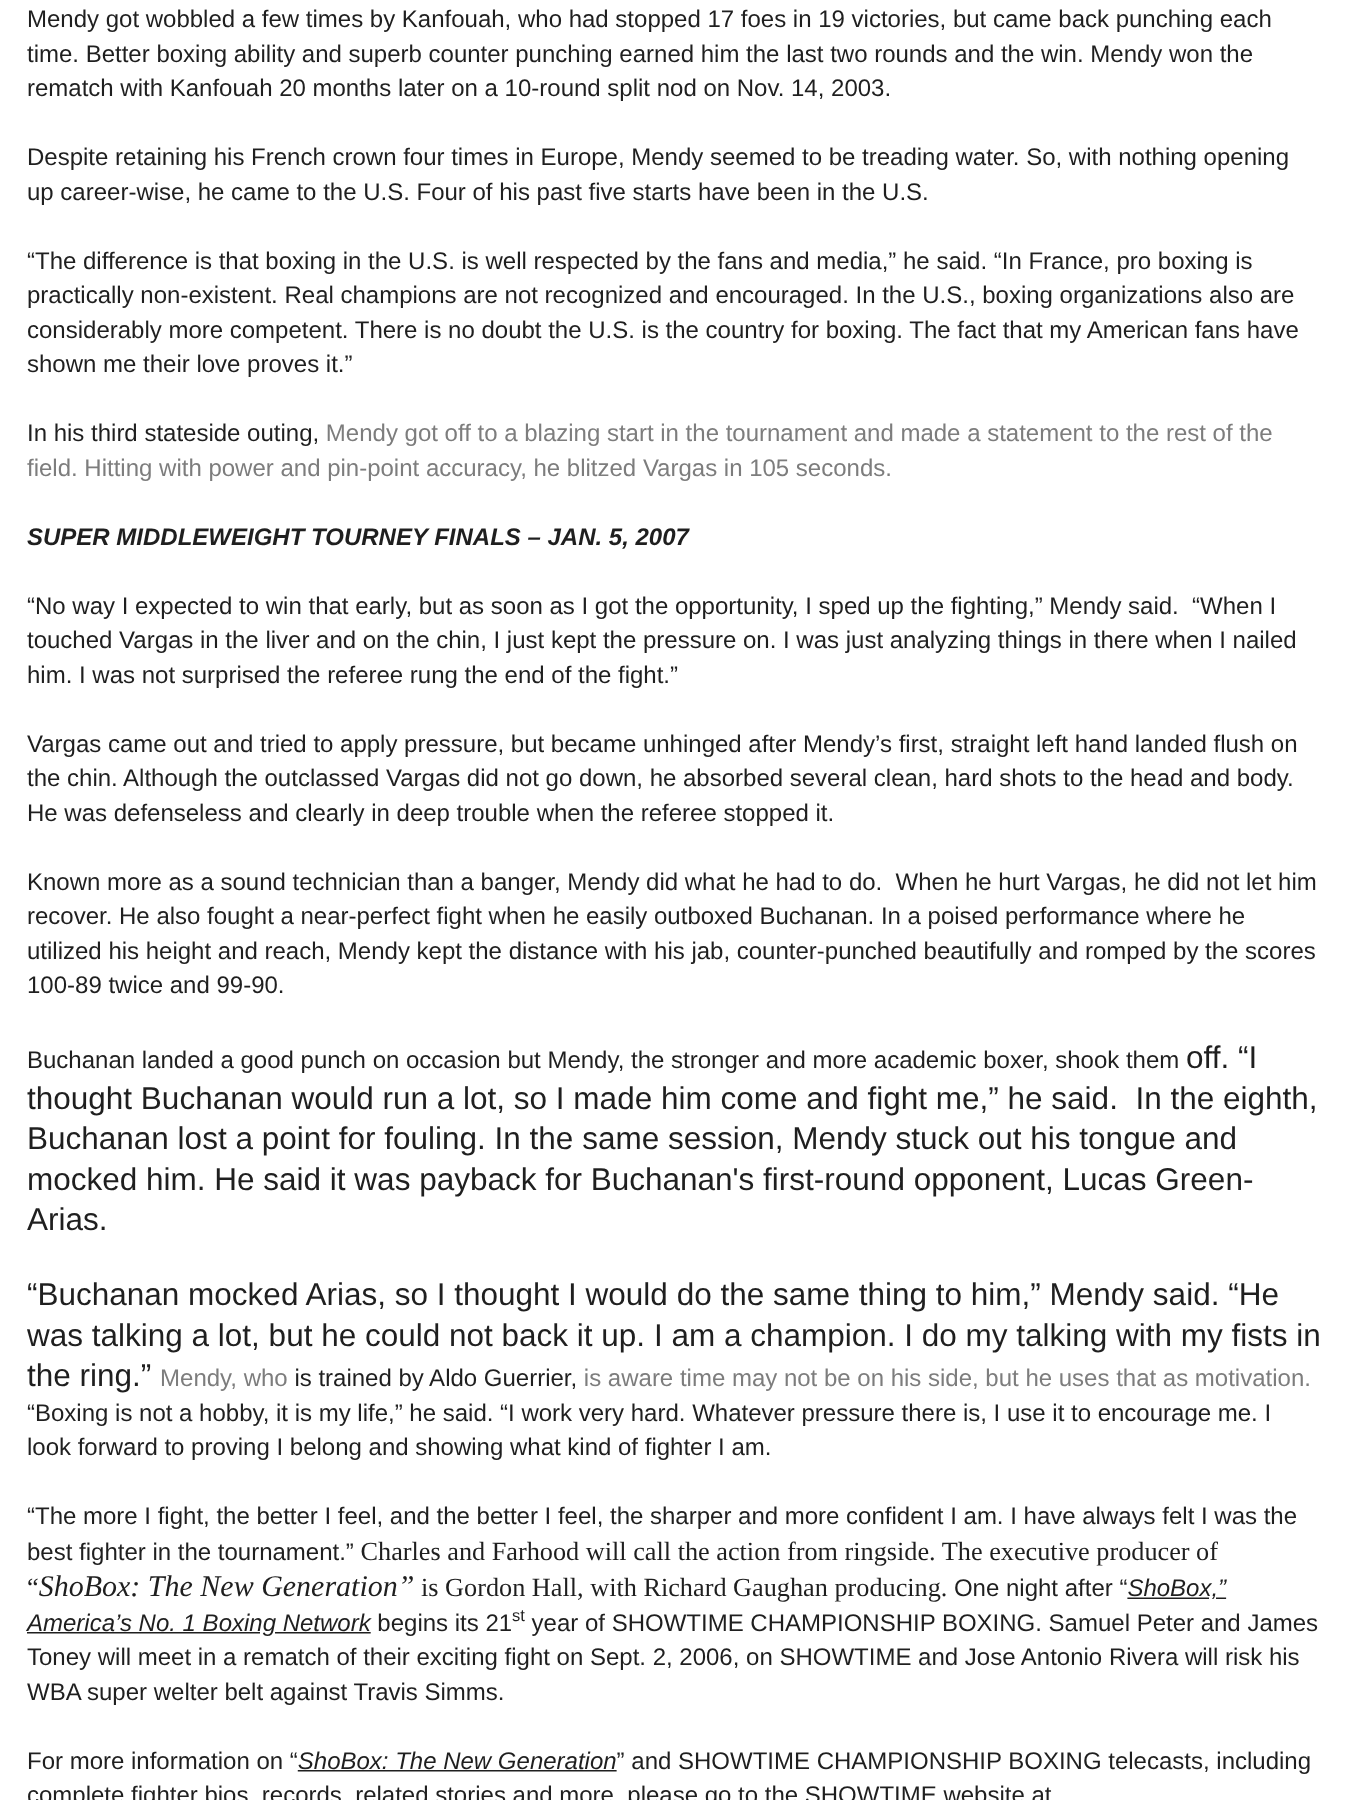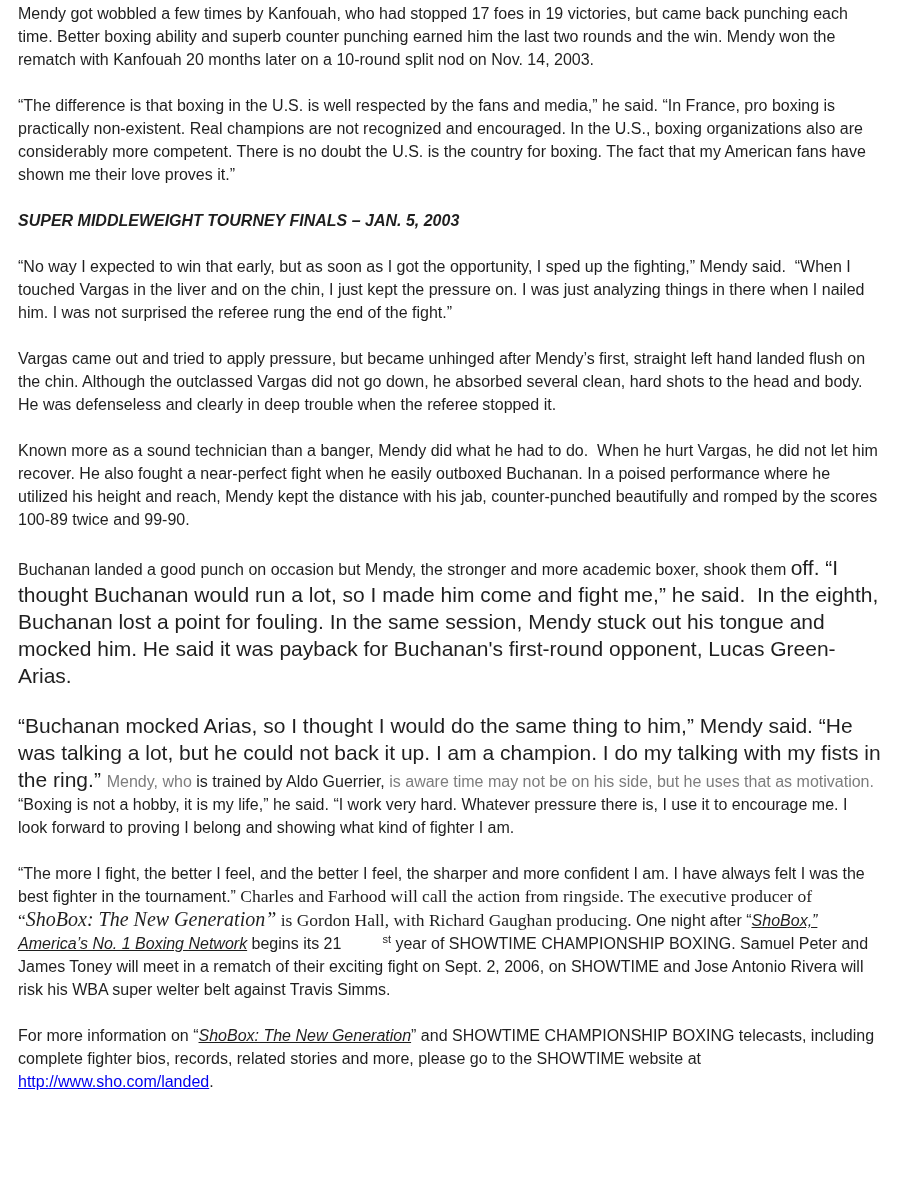--- a/index.html
+++ b/index.html
@@ -25,31 +25,33 @@
     font-weight: bold;
     font-style: italic;
     font-size: 16px;
     line-height: 23px;
   }
   .lg { font-size: 21px; line-height: 27px; }
   .gray { color: #7d7d7d; }
   .serif { font-family: "Liberation Serif", serif; font-size: 17.5px; }
   .serif-it { font-family: "Liberation Serif", serif; font-size: 20px; font-style: italic; }
   .it { font-style: italic; text-decoration: underline; }
-  .sup { vertical-align: super; font-size: 11px; line-height: 0; margin-left: 41px; }
+  .sup { vertical-align: super; font-size: 11px; line-height: 0; }
   .link { color: #0000ee; text-decoration: underline; cursor: pointer; }
 </style>
 </head>
 <body>
 
 <div class="page">
   <div>
       <div class="para"><span>Mendy got wobbled a few times by Kanfouah, who had stopped 17 foes in 19 victories, but came back punching each time. Better boxing ability and superb counter punching earned him the last two rounds and the win. Mendy won the rematch with Kanfouah 20 months later on a 10-round split nod on Nov. 14, 2003.</span></div>
+      <div class="para"><span>Despite retaining his French crown four times in Europe, Mendy seemed to be treading water. So, with nothing opening up career-wise, he came to the U.S. Four of his past five starts have been in the U.S.</span></div>
       <div class="para"><span>“The difference is that boxing in the U.S. is well respected by the fans and media,” he said. “In France, pro boxing is practically non-existent. Real champions are not recognized and encouraged. In the U.S., boxing organizations also are considerably more competent. There is no doubt the U.S. is the country for boxing. The fact that my American fans have shown me their love proves it.”</span></div>
-      <div class="para heading-para"><span>SUPER MIDDLEWEIGHT TOURNEY FINALS – JAN. 5, 2003</span></div>
+      <div class="para"><span>In his third stateside outing, </span><span class="gray">Mendy got off to a blazing start in the tournament and made a statement to the rest of the field. Hitting with power and pin-point accuracy, he blitzed Vargas in 105 seconds.</span></div>
+      <div class="para heading-para"><span>SUPER MIDDLEWEIGHT TOURNEY FINALS – JAN. 5, 2007</span></div>
       <div class="para"><span>“No way I expected to win that early, but as soon as I got the opportunity, I sped up the fighting,” Mendy said.  “When I touched Vargas in the liver and on the chin, I just kept the pressure on. I was just analyzing things in there when I nailed him. I was not surprised the referee rung the end of the fight.”</span></div>
       <div class="para"><span>Vargas came out and tried to apply pressure, but became unhinged after Mendy’s first, straight left hand landed flush on the chin. Although the outclassed Vargas did not go down, he absorbed several clean, hard shots to the head and body. He was defenseless and clearly in deep trouble when the referee stopped it.</span></div>
       <div class="para"><span>Known more as a sound technician than a banger, Mendy did what he had to do.  When he hurt Vargas, he did not let him recover. He also fought a near-perfect fight when he easily outboxed Buchanan. In a poised performance where he utilized his height and reach, Mendy kept the distance with his jab, counter-punched beautifully and romped by the scores 100-89 twice and 99-90.</span></div>
       <div class="para"><span>Buchanan landed a good punch on occasion but Mendy, the stronger and more academic boxer, shook them </span><span class="lg">off. “I thought Buchanan would run a lot, so I made him come and fight me,” he said.  In the eighth, Buchanan lost a point for fouling. In the same session, Mendy stuck out his tongue and mocked him. He said it was payback for Buchanan's first-round opponent, Lucas Green-Arias.</span></div>
       <div class="para"><span class="lg">“Buchanan mocked Arias, so I thought I would do the same thing to him,” Mendy said. “He was talking a lot, but he could not back it up. I am a champion. I do my talking with my fists in the ring.” </span><span class="gray">Mendy, who </span><span>is trained by Aldo Guerrier, </span><span class="gray">is aware time may not be on his side, but he uses that as motivation. </span><span>“Boxing is not a hobby, it is my life,” he said. “I work very hard. Whatever pressure there is, I use it to encourage me. I look forward to proving I belong and showing what kind of fighter I am.</span></div>
       <div class="para"><span>“The more I fight, the better I feel, and the better I feel, the sharper and more confident I am. I have always felt I was the best fighter in the tournament.” </span><span class="serif">Charles and Farhood will call the action from ringside. The executive producer of “</span><span class="serif-it">ShoBox: The New Generation”</span><span class="serif"> is Gordon Hall, with Richard Gaughan producing. </span><span>One night after “</span><span class="it">ShoBox,”</span><span> </span><span class="it">America’s No. 1 Boxing Network</span><span> begins its 21</span><span class="sup">st</span><span> year of SHOWTIME CHAMPIONSHIP BOXING. Samuel Peter and James Toney will meet in a rematch of their exciting fight on Sept. 2, 2006, on SHOWTIME and Jose Antonio Rivera will risk his WBA super welter belt against Travis Simms.</span></div>
       <div class="para"><span>For more information on “</span><span class="it">ShoBox: The New Generation</span><span>” and SHOWTIME CHAMPIONSHIP BOXING telecasts, including complete fighter bios, records, related stories and more, please go to the SHOWTIME website at </span><a href="#" class="link">http://www.sho.com/landed</a><span>.</span></div>
     </div>
 </div>
 

